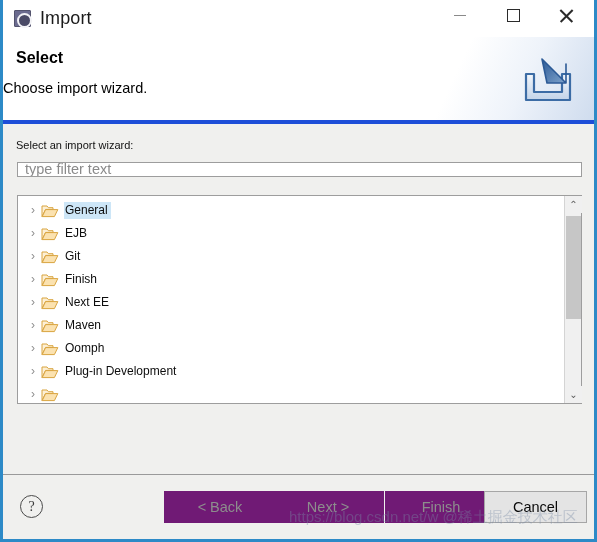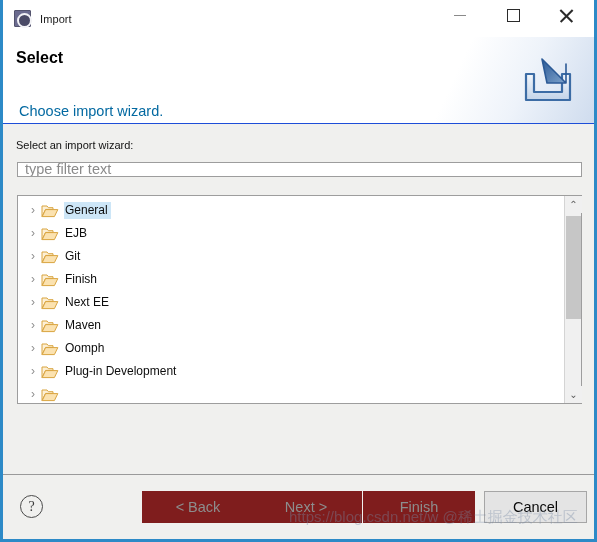--- a/index.html
+++ b/index.html
@@ -46,21 +46,21 @@
     content: "";
     position: absolute;
     left: 2px; top: 2px;
     width: 11px; height: 11px;
     border-radius: 50%;
     border: 2.5px solid #f2f2f6;
     background: #4a4a66;
   }
   #title-text {
     margin-left: 9px;
-    font-size: 11px;
+    font-size: 18px;
     color: #1a1a1a;
     font-family: "Liberation Sans", sans-serif;
     letter-spacing: 0.1px;
   }
   .winbtn {
     position: absolute;
     top: 0;
     width: 45px;
     height: 31px;
     display: flex;
@@ -81,42 +81,41 @@
   }
   .close-glyph::before { transform: rotate(45deg); }
   .close-glyph::after  { transform: rotate(-45deg); }
 
   
   #banner {
     position: absolute;
     top: 37px; left: 0; right: 0;
     height: 87px;
     background: #ffffff;
-    border-bottom: 1px solid #1d4ed8;
+    border-bottom: 4px solid #1d4ed8;
     overflow: hidden;
   }
   #banner-gradient {
     position: absolute;
     right: 0; top: 0;
     width: 190px; height: 100%;
     background: linear-gradient(115deg, #ffffff 30%, #eef3fa 62%, #cfdcee 100%);
   }
   #banner-title {
     position: absolute;
     left: 13px; top: 12px;
     font-size: 16px;
     font-weight: bold;
     color: #000000;
   }
   #banner-desc {
     position: absolute;
-    left: 16px; top: 43px;
+    left: 0; top: 43px;
     font-size: 14.5px;
-    color: #0369a1;
-    margin-top: 23px;
+    color: #000000;
   }
   #banner-icon {
     position: absolute;
     right: 16px; top: 17px;
     width: 60px; height: 55px;
   }
 
   
   #body {
     position: absolute;
@@ -237,23 +236,24 @@
     top: 16px;
     width: 112px;
     height: 32px;
     font-size: 14.5px;
     font-family: "Liberation Sans", sans-serif;
     display: flex;
     align-items: center;
     justify-content: center;
   }
   .dlgbtn.disabled {
-    background: #7f1d1d;
+    background: #701a75;
     color: #8d8d8d;
     border: none;
+    margin-left: 22px;
   }
   .dlgbtn.enabled {
     background: #e4e4e4;
     color: #0a0a0a;
     border: 1px solid #a6a6a6;
   }
   #btn-back   { left: 139px; }
   #btn-next   { left: 247px; }
   #btn-finish { left: 360px; }
   #btn-cancel { left: 481px; width: 103px; }

